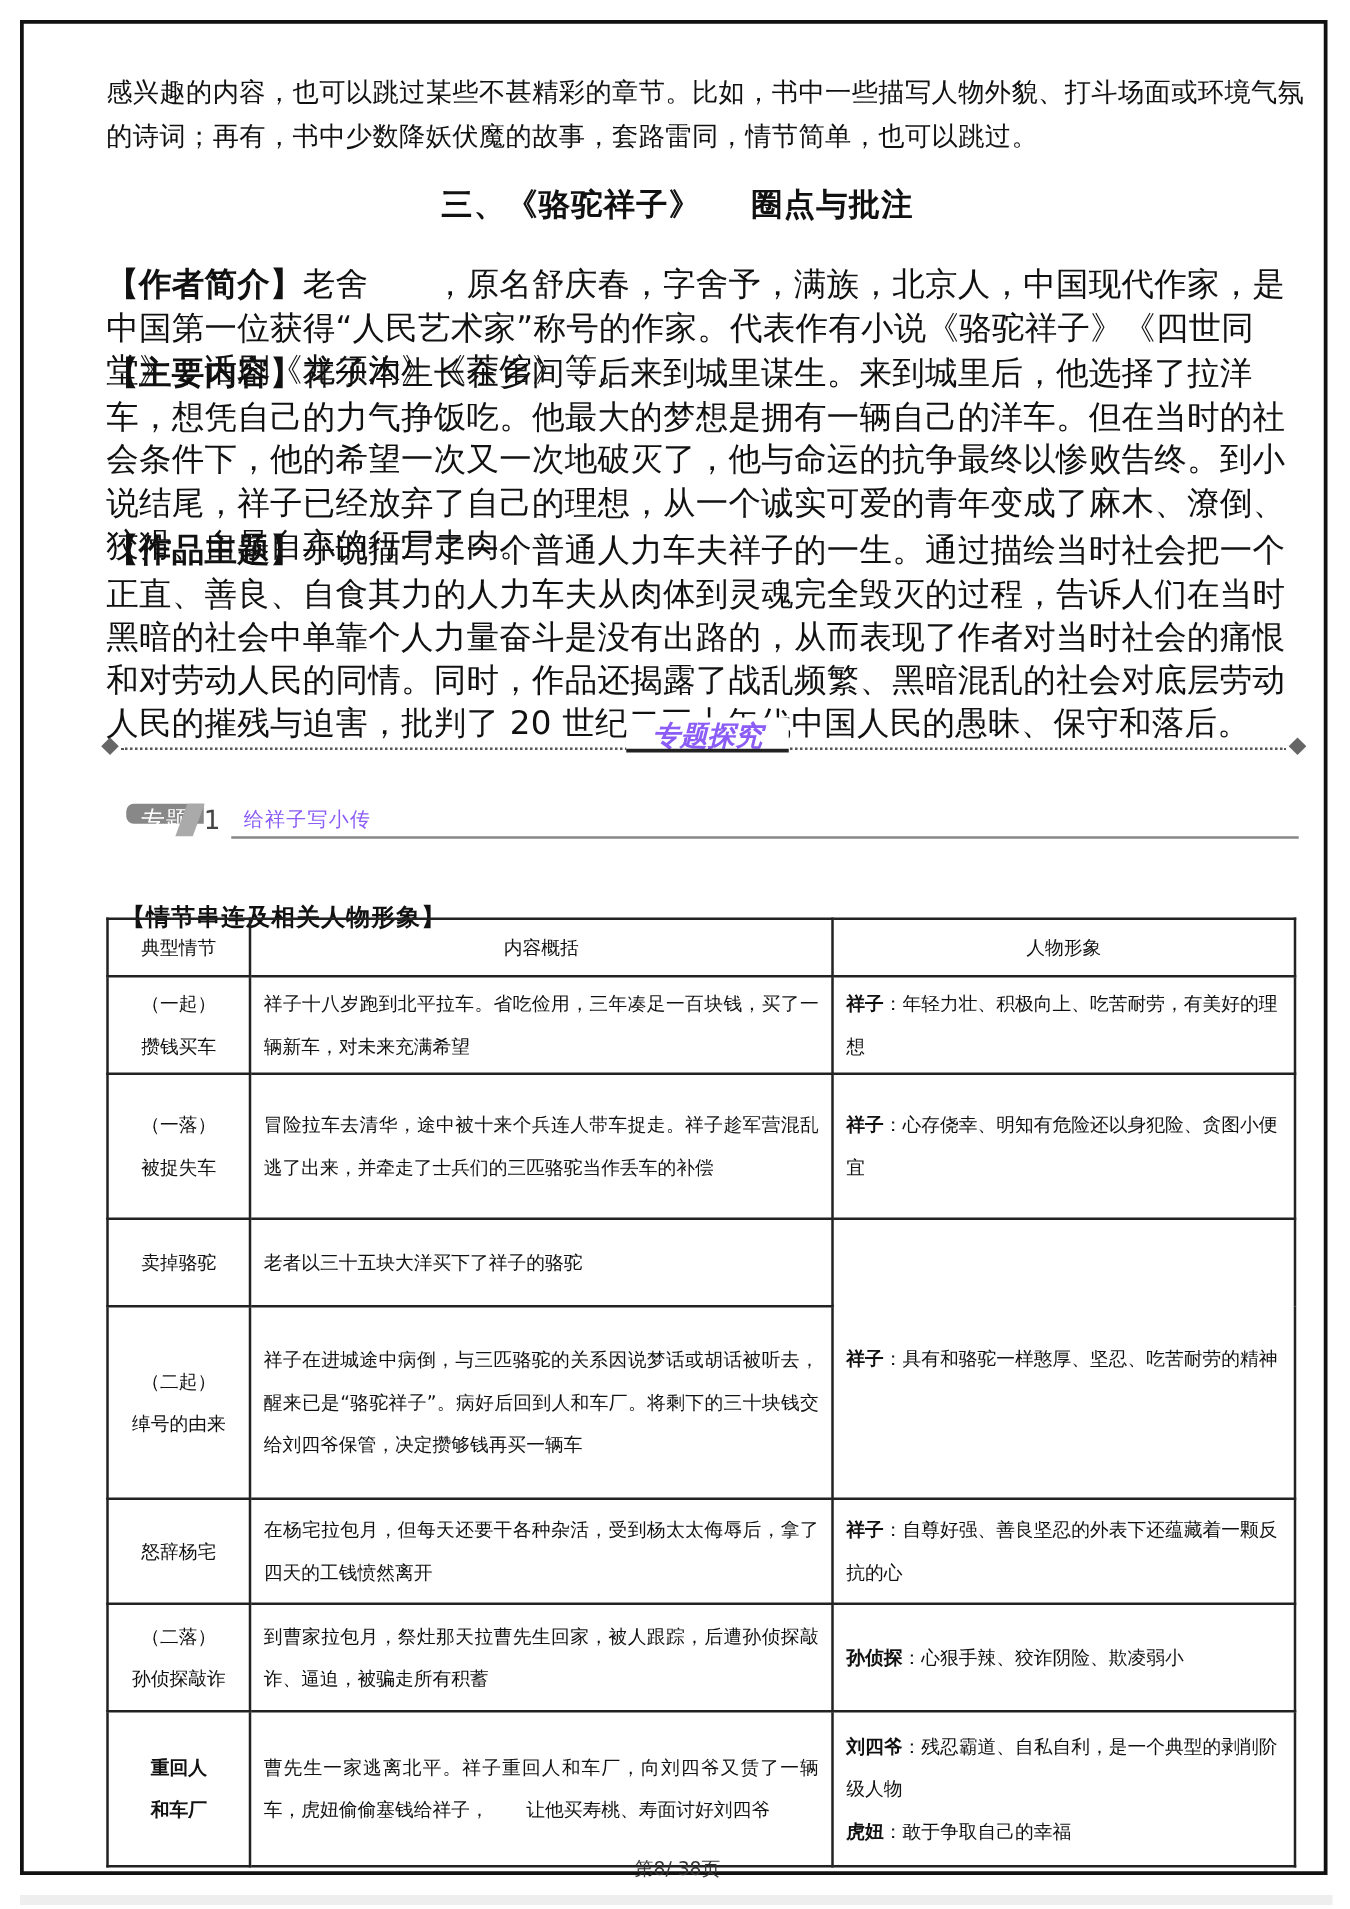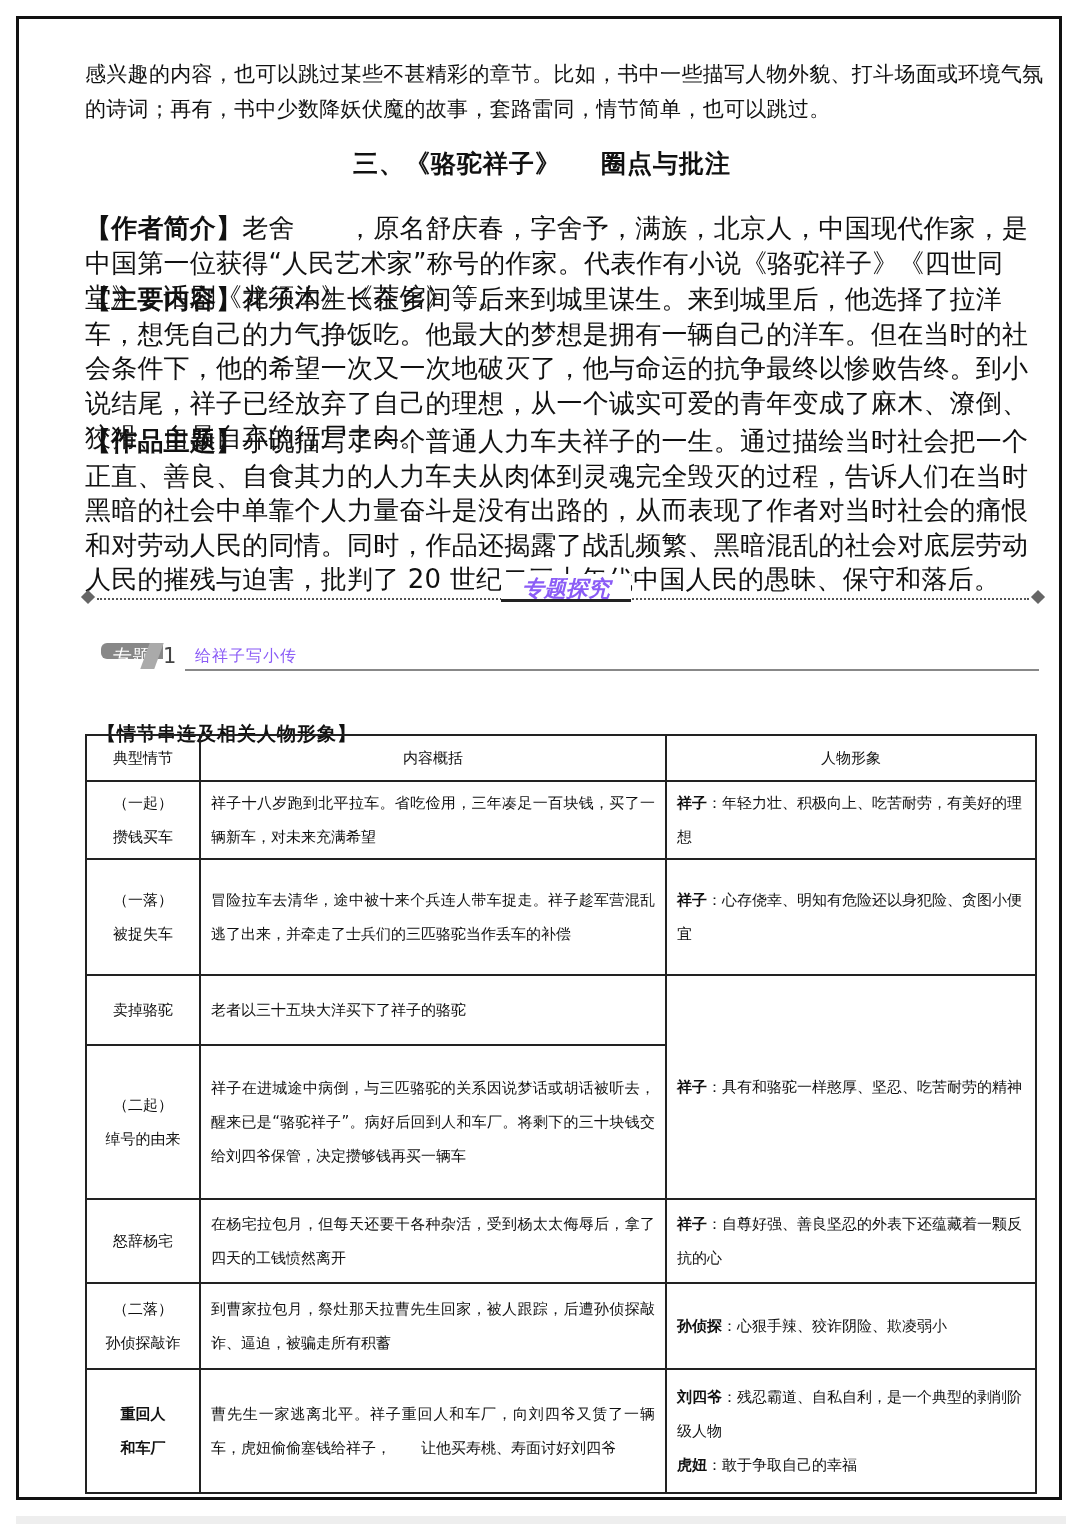--- a/index.html
+++ b/index.html
@@ -142,14 +142,15 @@
           </td>
       <td class="c2">曹先生一家逃离北平。祥子重回人和车厂，向刘四爷又赁了一辆车，虎妞偷偷塞钱给祥子，　　让他买寿桃、寿面讨好刘四爷</td>
       <td class="c3">
         <div><span class="who">刘四爷</span><span>：残忍霸道、自私自利，是一个典型的剥削阶级人物</span></div>
         <div><span class="who">虎妞</span><span>：敢于争取自己的幸福</span></div>
       </td>
     </tr>
   </tbody>
     </table>
 
+  <div class="footer">第8/ 38页</div>
 </div>
 <div class="below-strip"></div>
 
 </body></html>

